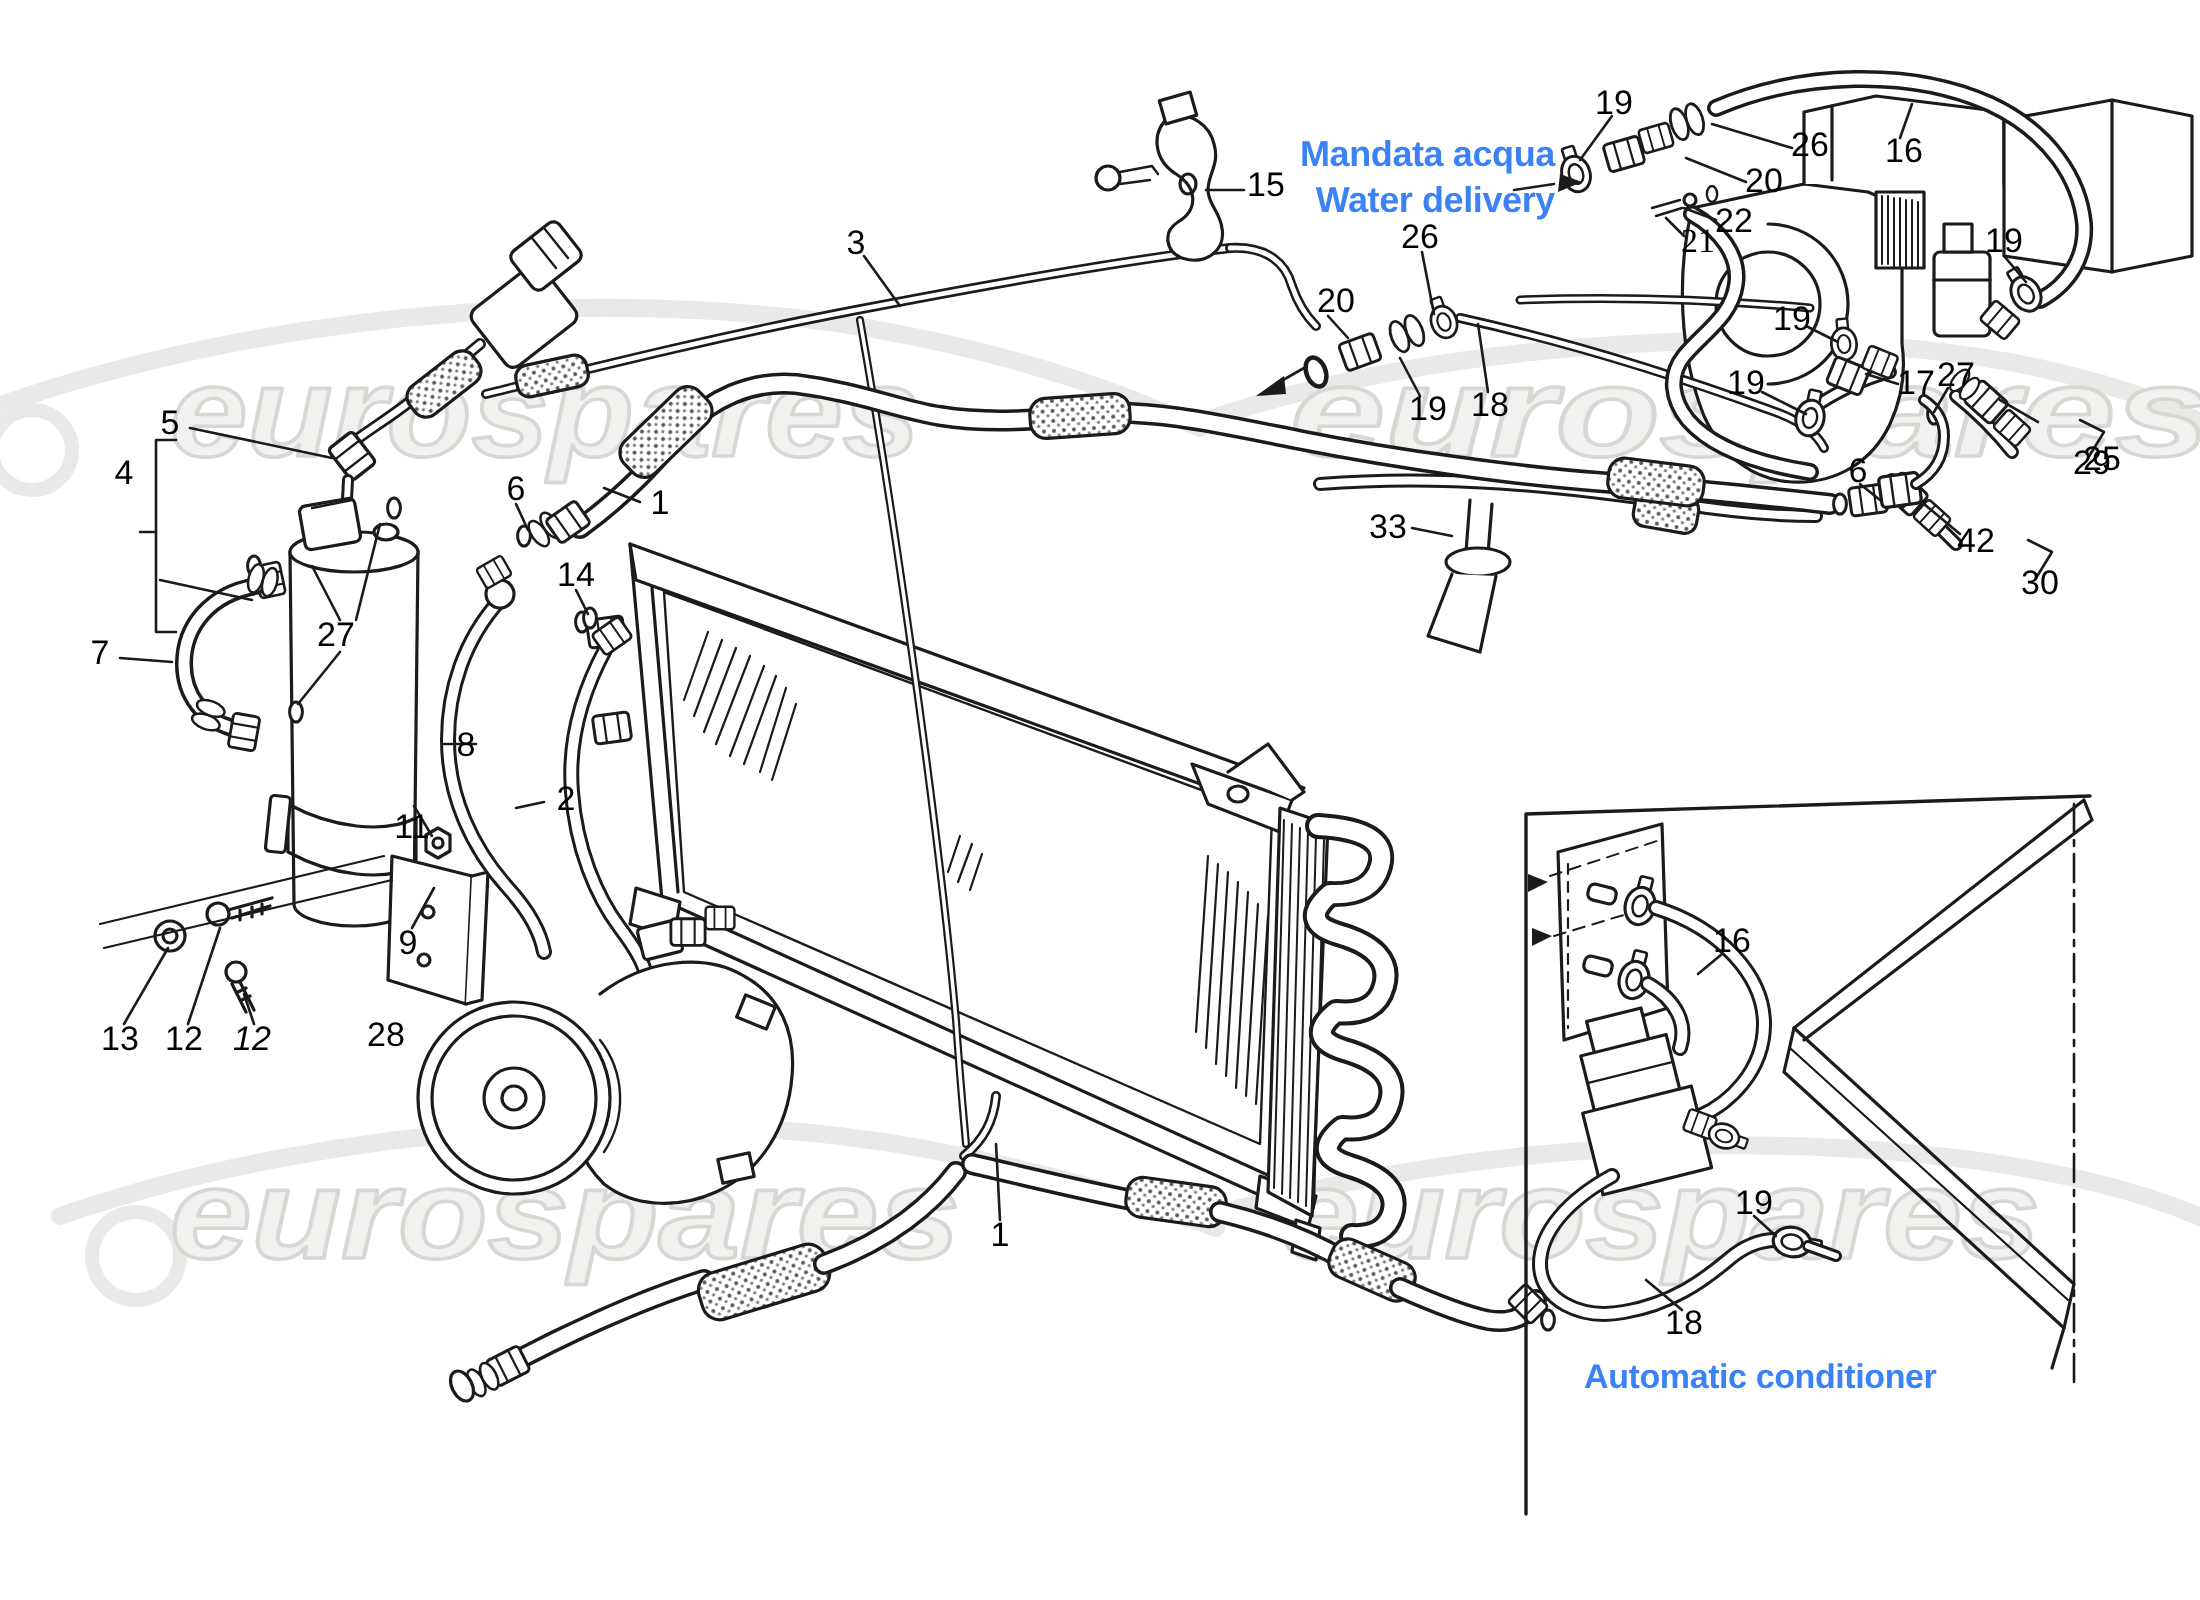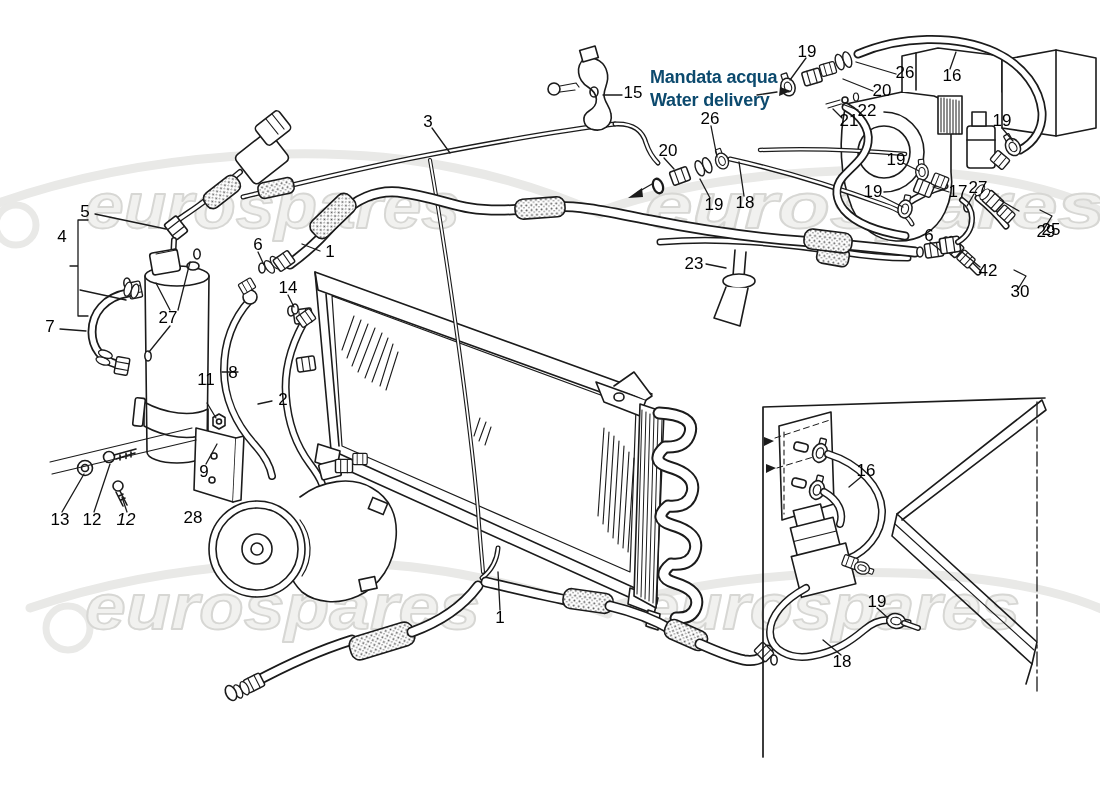--- a/index.html
+++ b/index.html
@@ -2,22 +2,22 @@
 <html><head>
 <meta charset="utf-8">
 <style>
   html,body{margin:0;padding:0;background:#eee;}
   #stage{position:relative;width:1100px;height:800px;background:#fff;overflow:hidden;
          font-family:"Liberation Sans",sans-serif;}
   #art{position:absolute;left:0;top:0;}
   #label-layer{position:absolute;left:0;top:0;width:1100px;height:800px;pointer-events:none;}
   .plabel{position:absolute;transform:translate(-50%,-50%);font-size:17px;color:#000000;
           white-space:nowrap;font-family:"Liberation Sans",sans-serif;}
-  .ann{position:absolute;color:#0c4a6e;font-weight:bold;white-space:nowrap;
-       font-family:"Liberation Sans",sans-serif;}
+  .ann{position:absolute;color:#3b82f6;font-weight:bold;white-space:nowrap;
+       font-family:"Liberation Sans",sans-serif;text-align:right;}
   .ann div{letter-spacing:-0.2px;}
   #ann-delivery{left:650px;top:66px;font-size:18px;line-height:23px;}
   #ann-return{left:452px;top:168px;font-size:16.5px;letter-spacing:-0.3px;}
   #ann-inset{left:792px;top:677px;font-size:17px;line-height:23px;}
 </style>
 </head>
 <body>
 
 <div id="stage">
 
@@ -397,52 +397,53 @@
       <path d="M628,198 L642,188 L643,197 Z" fill="#1b1b1b" stroke="none"></path>
     </g>
   </g>
 </svg>
 
 <div class="ann" id="ann-delivery">
   <div>Mandata acqua</div>
   <div>Water delivery</div>
 </div>
 <div class="ann" id="ann-inset">
+  <div>Automatic conditioner</div>
 </div>
 
 <div id="label-layer">
       <span class="plabel" style="left: 428px; top: 122px;">3</span>
       <span class="plabel" style="left: 633px; top: 93px;">15</span>
       <span class="plabel" style="left: 85px; top: 212px;">5</span>
       <span class="plabel" style="left: 62px; top: 237px;">4</span>
       <span class="plabel" style="left: 50px; top: 327px;">7</span>
       <span class="plabel" style="left: 168px; top: 318px;">27</span>
       <span class="plabel" style="left: 233px; top: 373px;">8</span>
       <span class="plabel" style="left: 283px; top: 400px;">2</span>
       <span class="plabel" style="left: 288px; top: 288px;">14</span>
       <span class="plabel" style="left: 258px; top: 245px;">6</span>
       <span class="plabel" style="left: 330px; top: 252px;">1</span>
-      <span class="plabel" style="left: 206px; top: 380px; text-align: center;">11</span>
+      <span class="plabel" style="left: 206px; top: 414px; text-align: center;">11</span>
       <span class="plabel" style="left: 204px; top: 472px;">9</span>
       <span class="plabel" style="left: 60px; top: 520px; text-align: right;">13</span>
       <span class="plabel" style="left: 92px; top: 520px;">12</span>
       <span class="plabel" style="left: 126px; top: 520px; font-style: italic;">12</span>
       <span class="plabel" style="left: 193px; top: 518px;">28</span>
       <span class="plabel" style="left: 500px; top: 618px;">1</span>
-      <span class="plabel" style="left: 694px; top: 264px;">23</span>
+      <span class="plabel" style="left: 694px; top: 264px;">33</span>
       <span class="plabel" style="left: 710px; top: 119px;">26</span>
       <span class="plabel" style="left: 668px; top: 151px;">20</span>
       <span class="plabel" style="left: 714px; top: 205px;">19</span>
       <span class="plabel" style="left: 745px; top: 203px;">18</span>
       <span class="plabel" style="left: 807px; top: 52px;">19</span>
       <span class="plabel" style="left: 905px; top: 73px;">26</span>
       <span class="plabel" style="left: 952px; top: 76px;">16</span>
       <span class="plabel" style="left: 882px; top: 91px;">20</span>
       <span class="plabel" style="left: 867px; top: 111px;">22</span>
-      <span class="plabel" style="left: 849px; top: 121px;">21</span>
+      <span class="plabel" style="left: 849px; top: 121px; font-family: Liberation Serif, serif;">21</span>
       <span class="plabel" style="left: 1002px; top: 121px;">19</span>
       <span class="plabel" style="left: 896px; top: 160px;">19</span>
       <span class="plabel" style="left: 958px; top: 192px;">17</span>
       <span class="plabel" style="left: 978px; top: 188px;">27</span>
       <span class="plabel" style="left: 873px; top: 192px;">19</span>
       <span class="plabel" style="left: 1027px; top: 230px; margin-left: 24px;">25</span>
       <span class="plabel" style="left: 1046px; top: 232px;">29</span>
       <span class="plabel" style="left: 929px; top: 236px;">6</span>
       <span class="plabel" style="left: 988px; top: 271px;">42</span>
       <span class="plabel" style="left: 1020px; top: 292px;">30</span>

